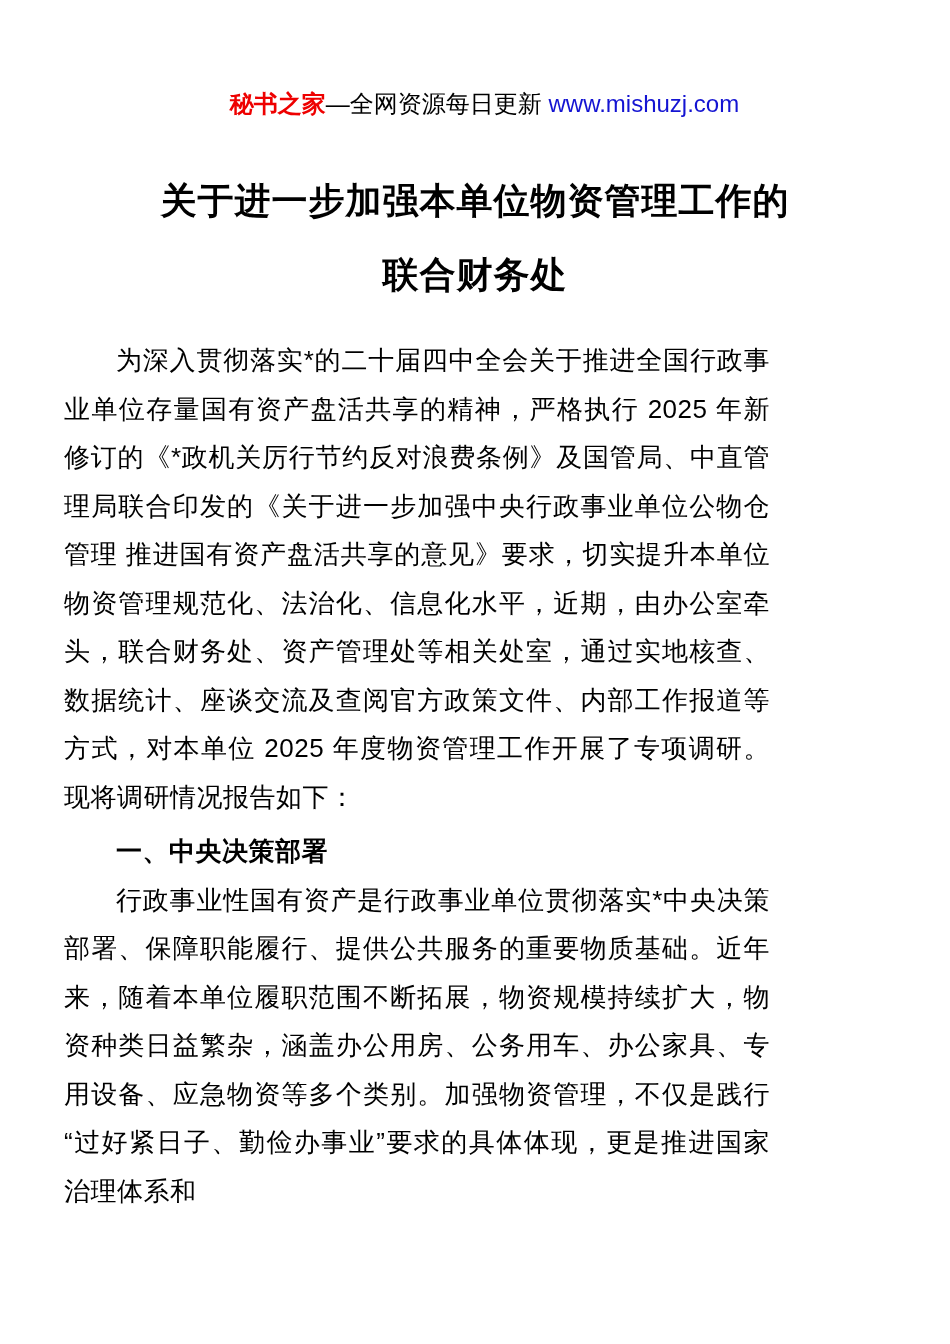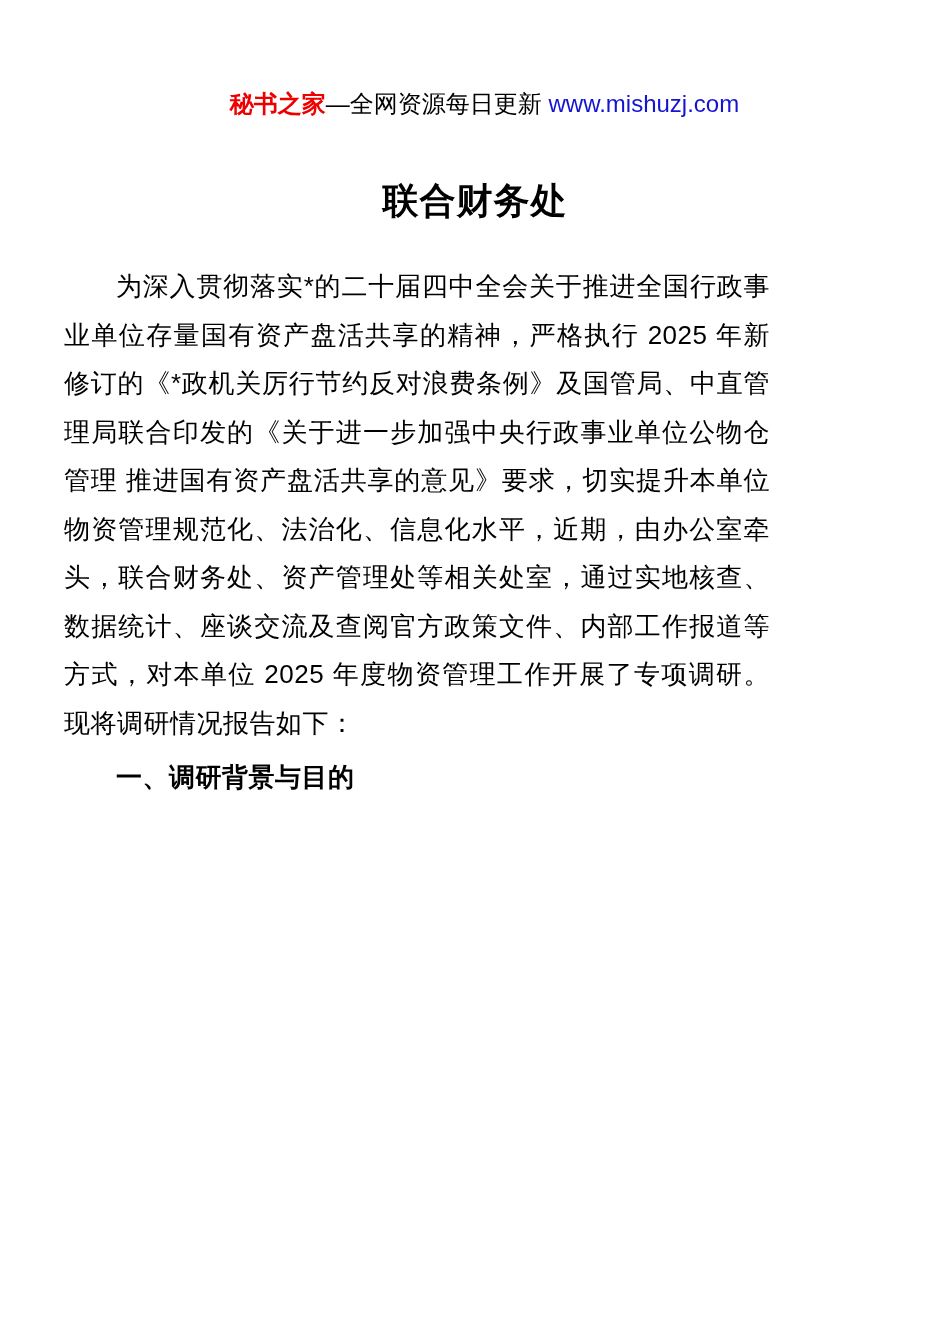--- a/index.html
+++ b/index.html
@@ -68,21 +68,23 @@
 </head>
 <body>
 
 <div class="page">
 
   <div class="doc-header">
     <span class="site-name">秘书之家</span><span class="site-tagline">—全网资源每日更新 </span><a class="site-url">www.mishuzj.com</a>
   </div>
 
   <h1 class="doc-title">
+    <span class="title-line">关于进一步加强本单位物资管理工作的</span>
     <span class="title-line">联合财务处</span>
   </h1>
 
   <div class="doc-body">
     <p>为深入贯彻落实*的二十届四中全会关于推进全国行政事业单位存量国有资产盘活共享的精神，严格执行 2025 年新修订的《*政机关厉行节约反对浪费条例》及国管局、中直管理局联合印发的《关于进一步加强中央行政事业单位公物仓管理 推进国有资产盘活共享的意见》要求，切实提升本单位物资管理规范化、法治化、信息化水平，近期，由办公室牵头，联合财务处、资产管理处等相关处室，通过实地核查、数据统计、座谈交流及查阅官方政策文件、内部工作报道等方式，对本单位 2025 年度物资管理工作开展了专项调研。现将调研情况报告如下：</p>
-    <p class="section-heading">一、调研背景与目的</p>
+    <p class="section-heading">一、中央决策部署</p>
+    <p>行政事业性国有资产是行政事业单位贯彻落实*中央决策部署、保障职能履行、提供公共服务的重要物质基础。近年来，随着本单位履职范围不断拓展，物资规模持续扩大，物资种类日益繁杂，涵盖办公用房、公务用车、办公家具、专用设备、应急物资等多个类别。加强物资管理，不仅是践行“过好紧日子、勤俭办事业”要求的具体体现，更是推进国家治理体系和</p>
   </div>
 
 </div>
 
 </body></html>

